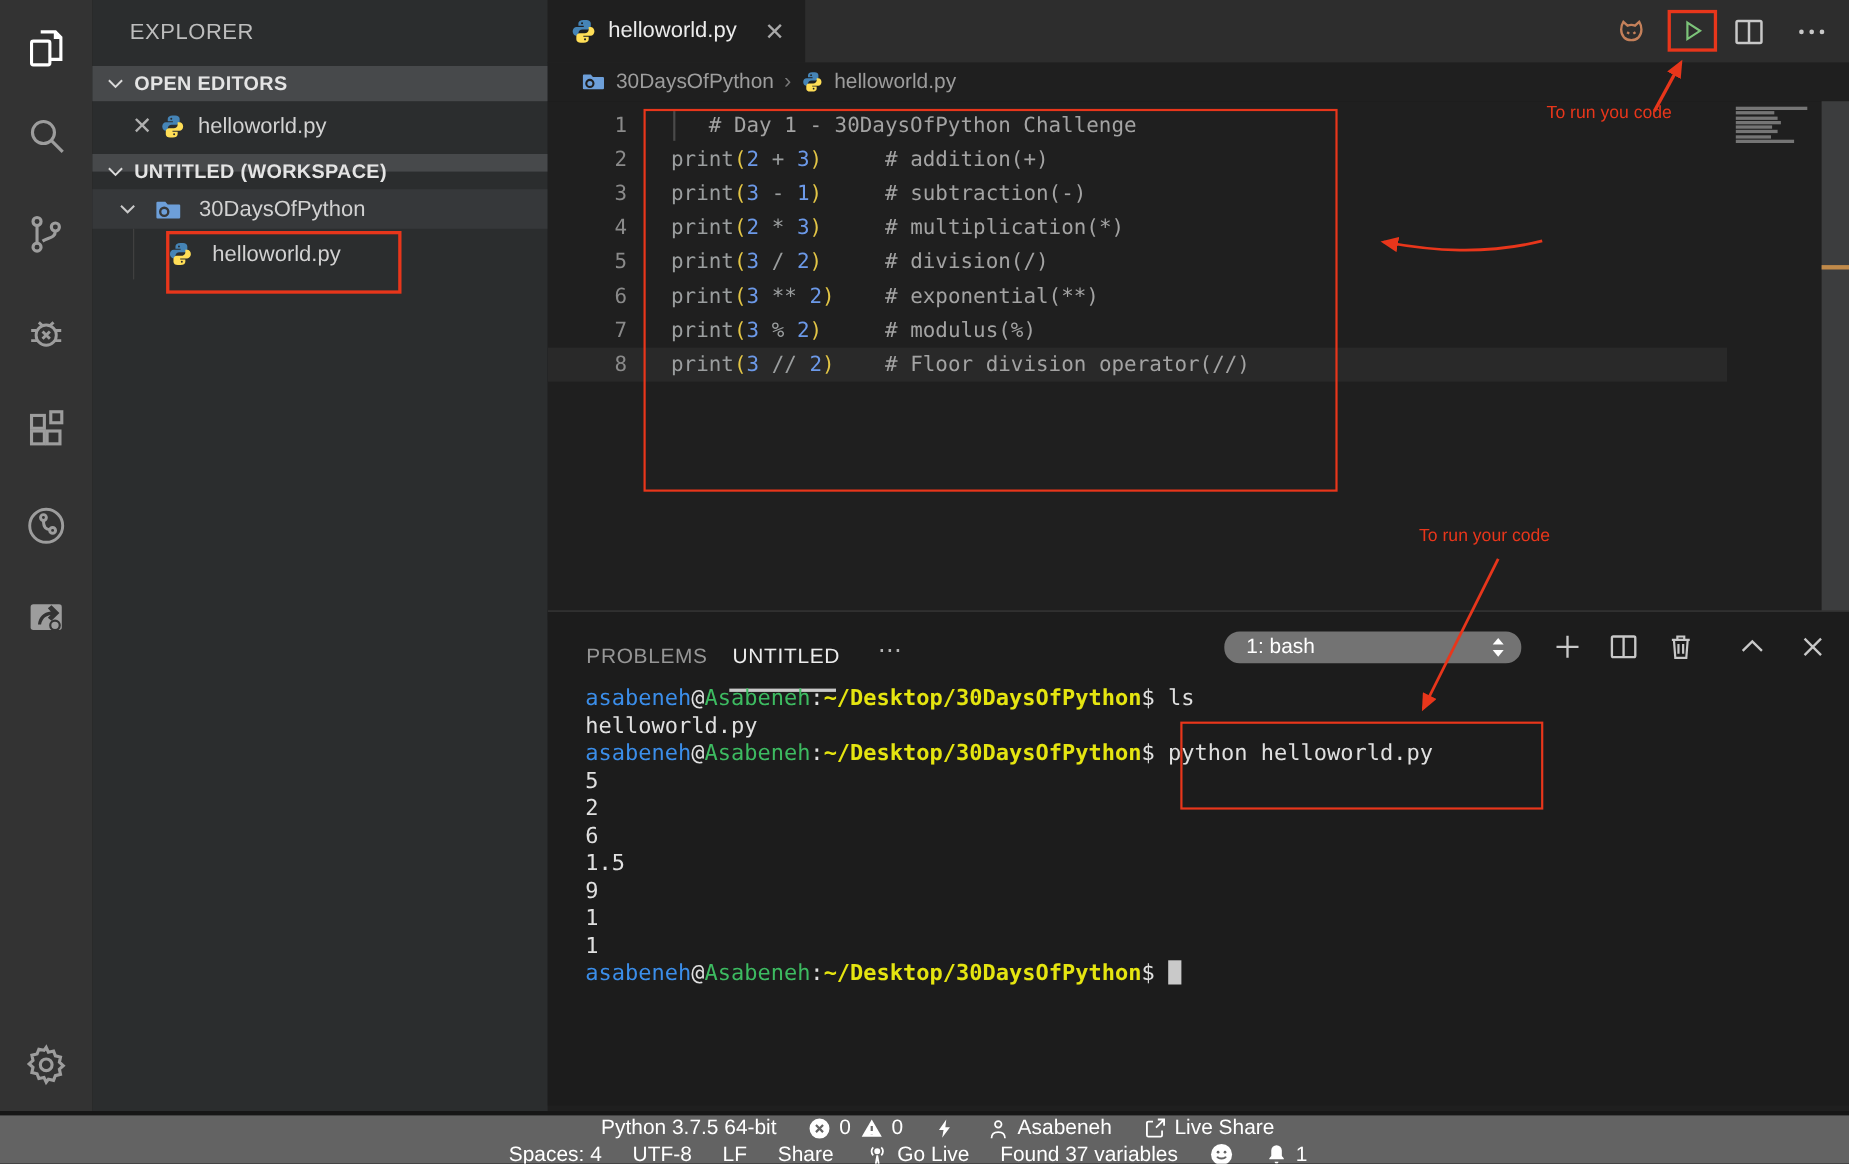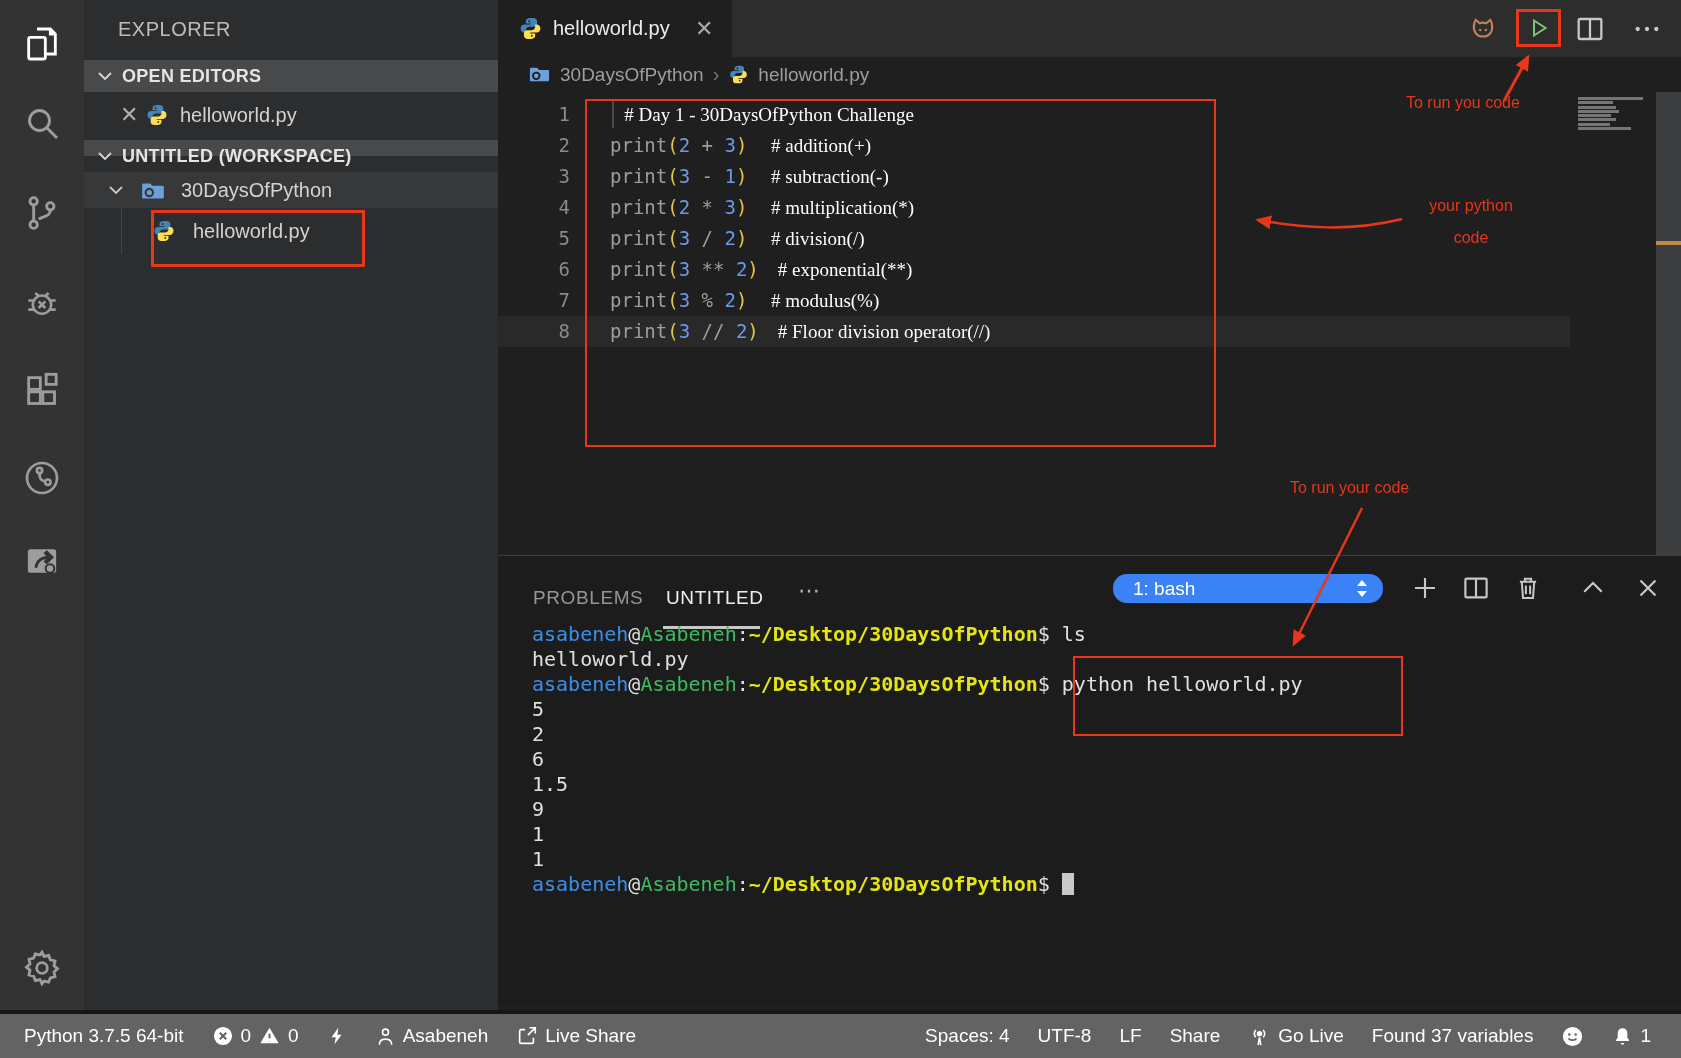--- a/index.html
+++ b/index.html
@@ -39,50 +39,50 @@
   .editor { position:absolute; left:0; top:92px; width:1183px; height:471px; background:#1f1f1f; }
   .code-rows { position:absolute; left:0; top:0; width:1072px; padding-top:7px;
                font-family:"DejaVu Sans Mono", monospace; font-size:19px; line-height:31px; white-space:pre; }
   .code-line.hl { background:#292929; }
   .ln { display:inline-block; width:72px; text-align:right; color:#8a8a8a; }
   .lt { margin-left:40px; }
   .tk-fn  { color:#9b9e9f; }
   .tk-op  { color:#9b9e9f; }
   .tk-pr  { color:#e2c546; }
   .tk-num { color:#6c99e8; }
-  .tk-cmt { color:#ffffff;font-family:Liberation Serif, serif; }
+  .tk-cmt { color:#a3a3a3; }
   .indent-guide { position:absolute; left:114px; top:9px; width:1.5px; height:27px; background:#4a4a4a; }
   .minimap { position:absolute; left:1080px; top:5px; width:70px; }
   .minimap div { height:3px; margin-bottom:1.3px; background:#9a9a9a; opacity:.7; }
   .scrollbar { position:absolute; left:1158px; top:0; width:25px; height:471px; background:#3c3d3e; }
   .sb-marker { position:absolute; left:0; top:149px; width:100%; height:4px; background:#c08a4a; }
 
   
   .panel { position:absolute; left:0; top:555px; width:1183px; height:450px; background:#1c1c1c;
            border-top:1px solid #3e3e3e; }
   .p-tab { position:absolute; top:31px; font-size:19px; letter-spacing:.6px; }
   .p-tab.inactive { color:#969696; }
   .p-tab.active { color:#ededed; }
   .p-underline { position:absolute; left:165px; top:70px; width:97px; height:2.5px; background:#c8c8c8; }
   .p-dots { position:absolute; left:300px; top:22px; color:#b4b4b4; font-size:22px; letter-spacing:3px; }
-  .shell-select { position:absolute; left:615px; top:18px; width:270px; height:29px; background:#3b82f6;
+  .shell-select { position:absolute; left:615px; top:18px; width:270px; height:29px; background:#737373;
                   border-radius:14px; color:#fff; font-size:19px; line-height:29px; padding-left:20px; }
   .p-icon { position:absolute; top:15px; width:34px; height:34px; display:flex; align-items:center; justify-content:center; }
   .term-body { position:absolute; left:34px; top:66px; font-family:"DejaVu Sans Mono", monospace;
                font-size:20px; line-height:25px; white-space:pre; color:#e0e0e0; }
   .tm-w { color:#e0e0e0; }
   .tm-u { color:#3b8eea; }
   .tm-h { color:#3dbb61; }
   .tm-p { color:#e5e510; font-weight:bold; }
   .tm-cursor { display:inline-block; width:12px; height:22px; background:#c9c9c9; vertical-align:-4px; }
 
   
   .statusbar { position:absolute; left:0; top:1010px; width:1681px; height:48px; background:#636363;
                border-top:4px solid #161616; color:#ffffff; font-size:19px;
-               display:flex; align-items:center; justify-content:space-between; }
+               display:flex; align-items:center; justify-content:space-between;flex-direction:column; }
   .sb-left, .sb-right { display:flex; align-items:center; gap:28px; }
   .sb-left { padding-left:24px; } .sb-right { padding-right:30px; }
   .sb-item { display:flex; align-items:center; gap:7px; white-space:nowrap; }
   .sb-item svg { display:block; }
 
   
   .note { position:absolute; color:#e8361b; font-size:16px; z-index:45; white-space:nowrap; }
   .overlay-svg { position:absolute; left:0; top:0; width:1681px; height:1058px; z-index:44; pointer-events:none; }
 </style>
 </head>
@@ -391,24 +391,20 @@
         <svg width="21" height="23" viewBox="0 0 24 24">
           <path d="M12 2.5a5.5 5.5 0 00-5.5 5.5v5.5L4.5 16v1h15v-1l-2-2.5V8A5.5 5.5 0 0012 2.5z" fill="#fff"></path>
           <path d="M10 19.5a2 2 0 004 0z" fill="#fff"></path>
         </svg>
         <span>1</span>
       </span>
     </div>
   </div>
 
   <div class="note" style="left:1406px; top:94px;">To run you code</div>
-  <div class="note" style="left:1404px; top:190px; width:134px; text-align:center; line-height:32px; white-space:normal;">
-    <span>your python</span><br>
-    <span>code</span>
-  </div>
   <div class="note" style="left:1290px; top:479px;">To run your code</div>
 
   <svg class="overlay-svg">
     <defs>
       <marker id="ah" markerUnits="userSpaceOnUse" markerWidth="18" markerHeight="14" refX="13" refY="7" orient="auto">
         <polygon points="0,0 16,7 0,14" fill="#e8361b"></polygon>
       </marker>
     </defs>
     <path d="M1504,101 L1528,57" stroke="#e8361b" stroke-width="3" fill="none" marker-end="url(#ah)"></path>
     <path d="M1402,219 C1350,232 1302,228 1258,220" stroke="#e8361b" stroke-width="2.5" fill="none" marker-end="url(#ah)"></path>

